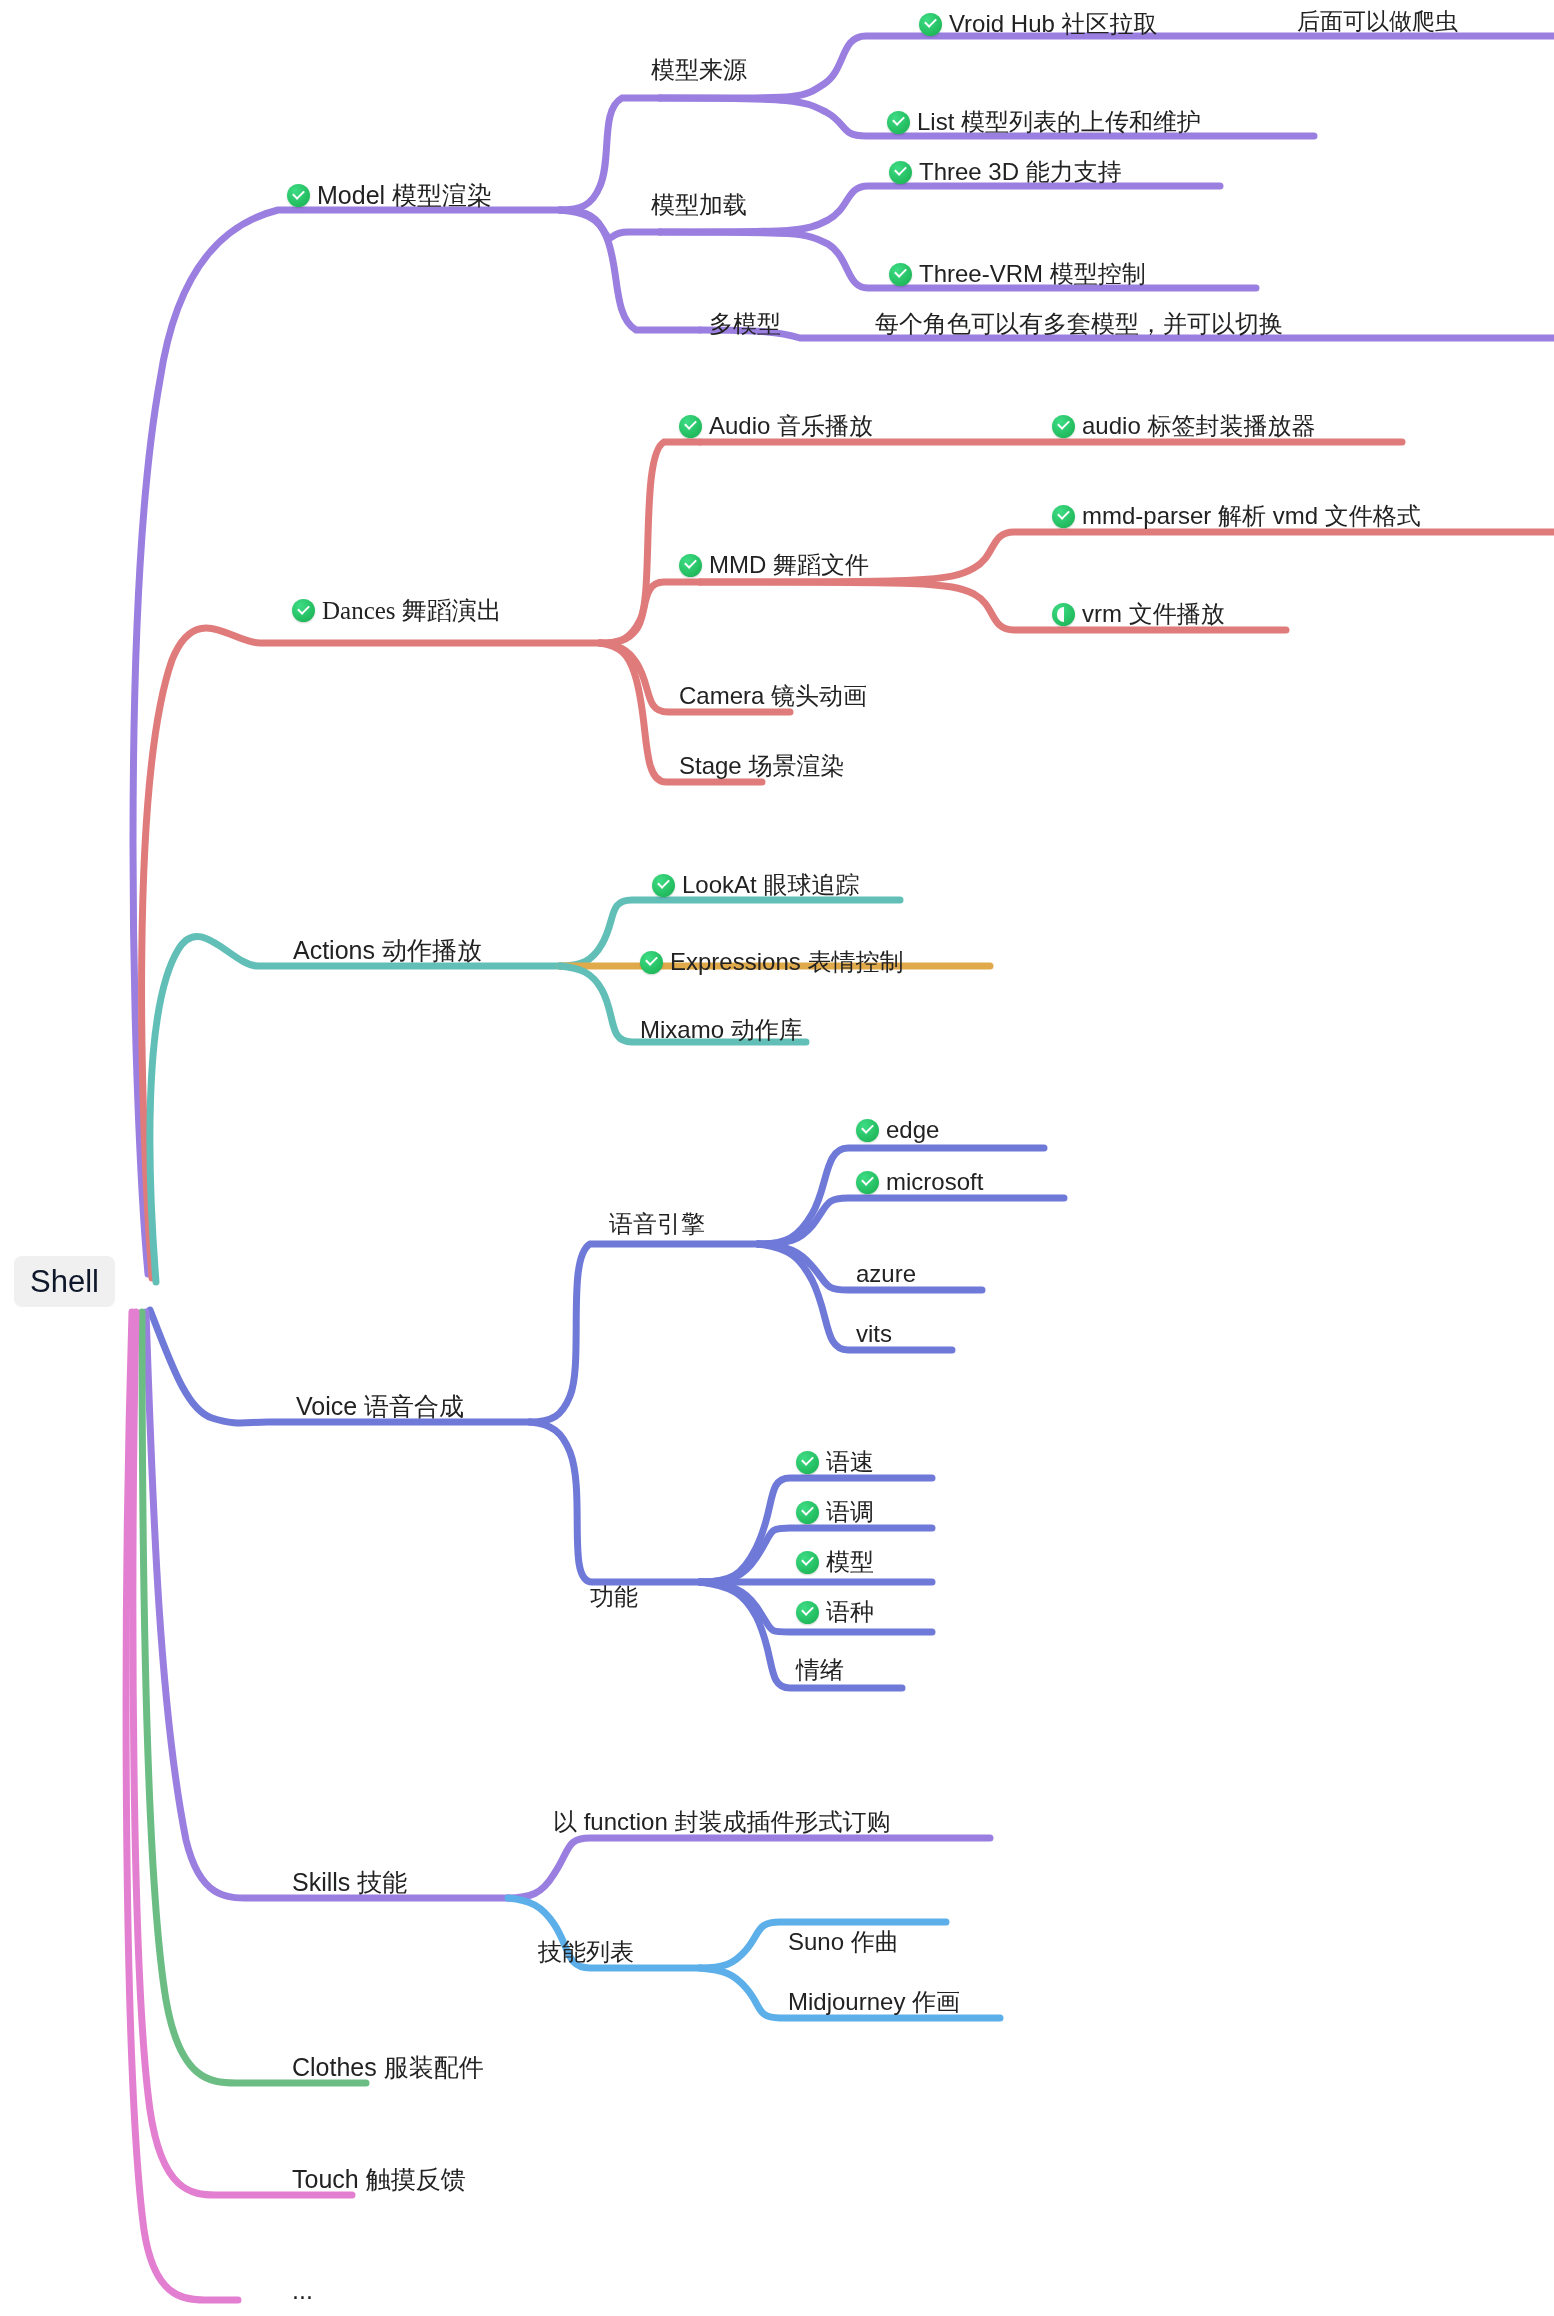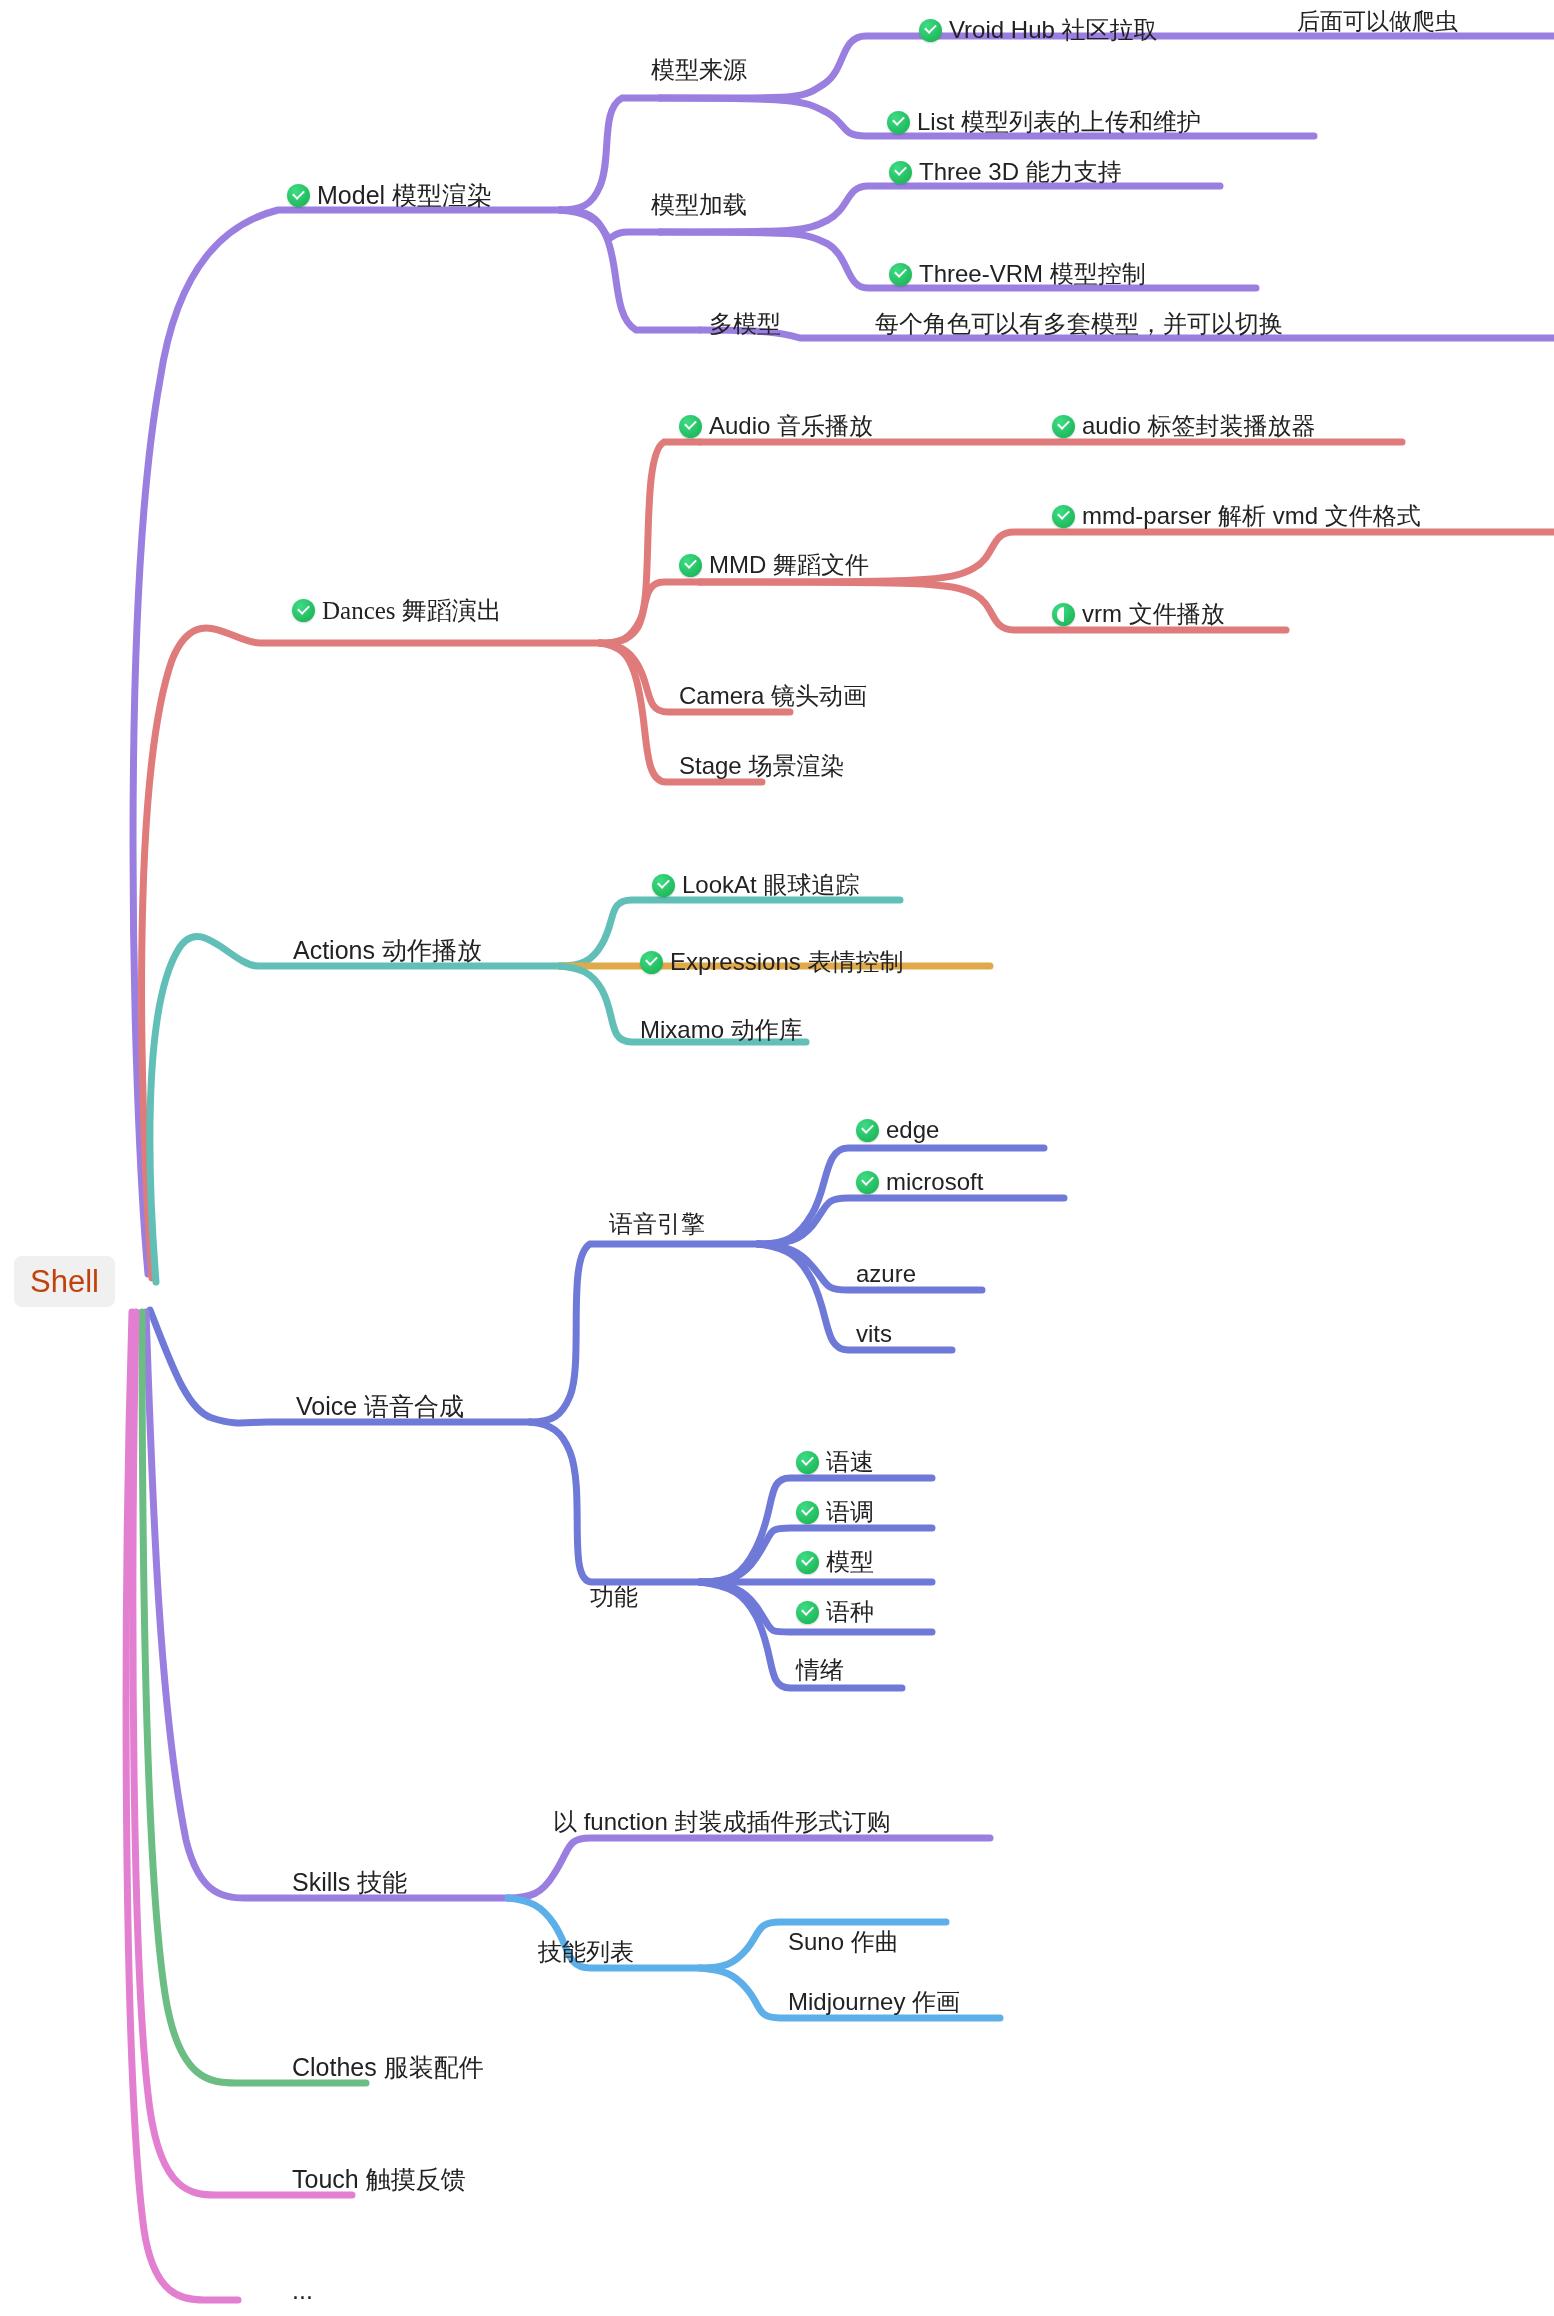--- a/index.html
+++ b/index.html
@@ -37,21 +37,21 @@
     color: #222222;
     font-weight: 400;
   }
   .node.root {
     background: #f0f0f0;
     border-radius: 8px;
     padding: 10px 16px;
   }
   .node.root .node-label {
     font-size: 31px;
-    color: #c2410c;
+    color: #0f172a;
   }
   .node.lvl1 .node-label { font-size: 25px; }
   .node.lvl2 .node-label { font-size: 24px; }
   .node.lvl3 .node-label { font-size: 24px; }
   .node.small .node-label { font-size: 23px; }
   .status-icon {
     display: inline-block;
     width: 23px;
     height: 23px;
     border-radius: 50%;
@@ -164,21 +164,21 @@
 
   <div class="node lvl1" style="left:287px; top:183px;">
     <span class="status-icon done"></span>
     <span class="node-label">Model 模型渲染</span>
   </div>
 
   <div class="node lvl2" style="left:651px; top:58px;">
     <span class="node-label">模型来源</span>
   </div>
 
-  <div class="node lvl3" style="left:887px; top:18px;padding-left:32px;">
+  <div class="node lvl3" style="left:887px; top:12px;padding-left:32px;">
     <span class="status-icon done"></span>
     <span class="node-label">Vroid Hub 社区拉取</span>
   </div>
 
   <div class="node small" style="left:1297px; top:10px;justify-content:flex-end;">
     <span class="node-label">后面可以做爬虫</span>
   </div>
 
   <div class="node lvl3" style="left:887px; top:110px;">
     <span class="status-icon done"></span>

